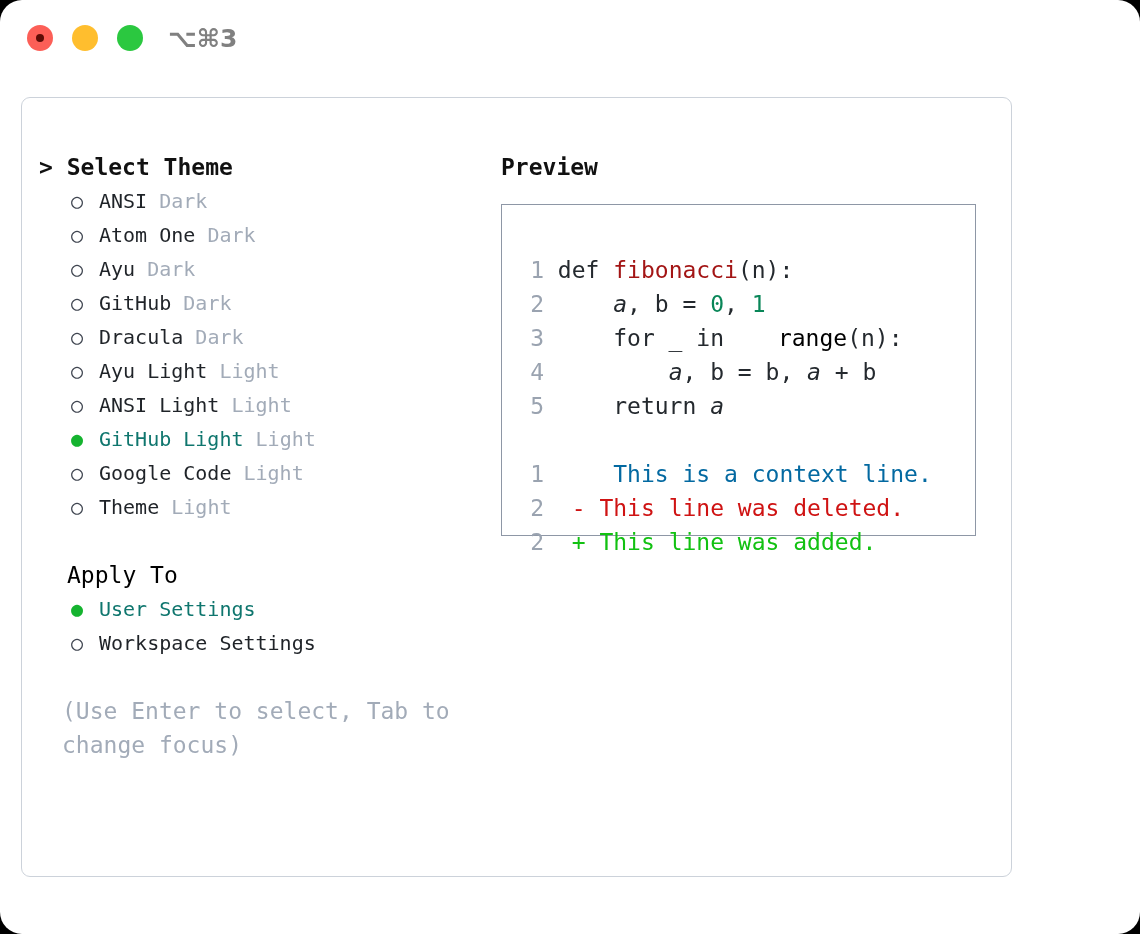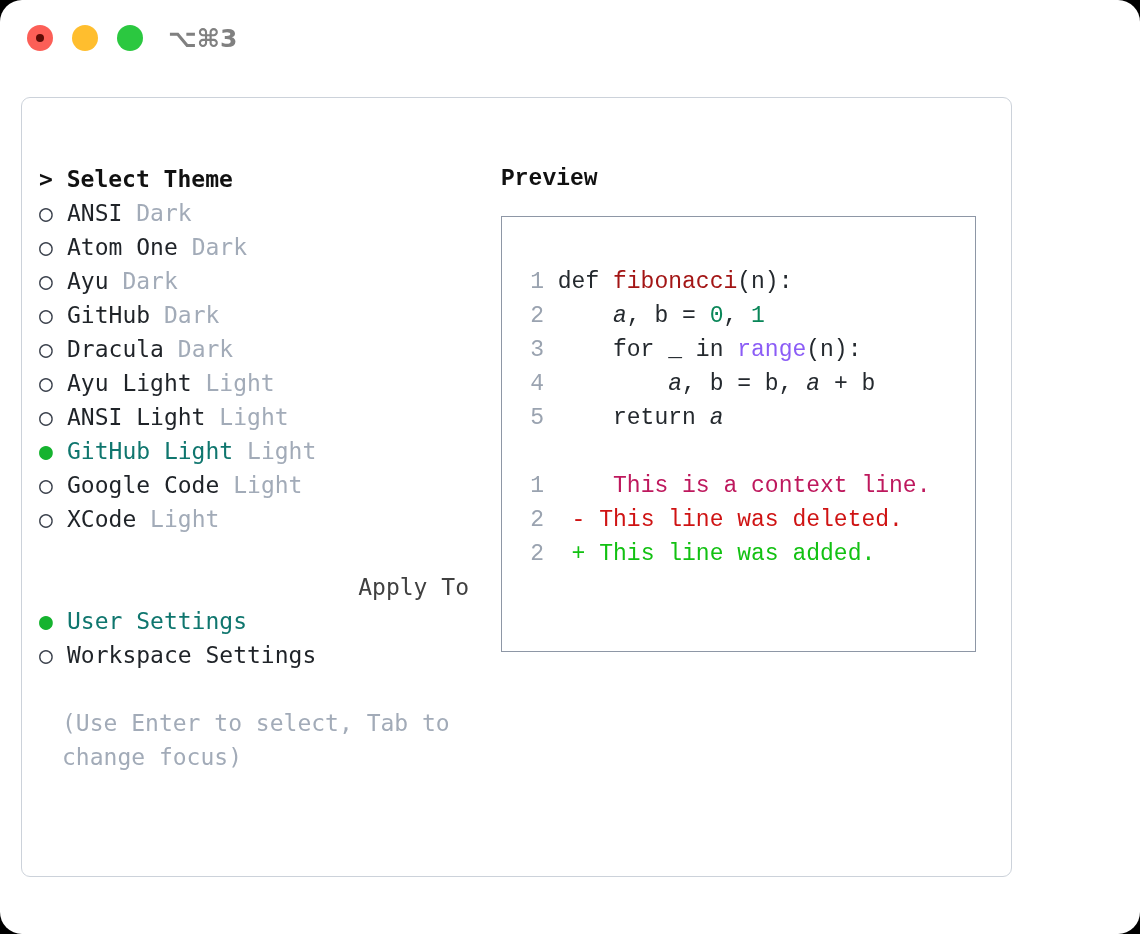--- a/index.html
+++ b/index.html
@@ -78,21 +78,21 @@
     width: 991px;
     height: 780px;
     border: 1px solid #ccd2da;
     border-radius: 9px;
     background: #ffffff;
     box-sizing: border-box;
   }
 
   .cols {
     position: absolute;
-    left: 0; top: 12px;
+    left: 0; top: 0;
     width: 100%; height: 100%;
   }
 
   
   .left-col {
     position: absolute;
     left: 17px;
     top: 52px;
     width: 430px;
   }
@@ -100,32 +100,32 @@
   .list-header {
     font-size: 23px;
     line-height: 34px;
     font-weight: bold;
     color: #111111;
     white-space: pre;
   }
   .section-header {
     font-size: 23px;
     line-height: 34px;
-    color: #404040;
+    color: #000000;
     white-space: pre;
     padding-left: 28px;
-    text-align: right;
   }
 
   .row {
-    font-size: 23px;
+    font-size: 20px;
     line-height: 34px;
     color: #1f2328;
     white-space: pre;
     display: block;
+    margin-left: 32px;
   }
   .bullet {
     display: inline-block;
     width: 28px;
     color: #3f4550;
   }
   .row.selected .bullet { color: #15b32f; }
   .row.selected .row-label { color: #0f766e; }
   .variant {
     color: #a2abb8;
@@ -140,32 +140,31 @@
     width: 410px;
     margin-left: 23px;
   }
 
   
   .right-col {
     position: absolute;
     left: 479px;
     top: 52px;
     width: 490px;
-    font-family: Liberation Mono, monospace;
   }
   .preview-title {
     font-size: 23px;
     line-height: 34px;
     font-weight: bold;
     color: #111111;
   }
   .preview-box {
     margin-top: 20px;
     width: 475px;
-    height: 436px;
+    height: 332px;
     border: 1px solid #8e97a6;
     box-sizing: border-box;
     background: #ffffff;
     position: relative;
   }
   .code {
     position: absolute;
     left: 14px;
     top: 48px;
     font-size: 23px;
@@ -175,24 +174,24 @@
   .cline { display: block; white-space: pre; }
   .lnum {
     display: inline-block;
     width: 28px;
     text-align: right;
     color: #9aa3b0;
   }
   .tok-plain { color: #24292e; }
   .tok-fn    { color: #a31515; }
   .tok-num   { color: #098658; }
-  .tok-kwfn  { color: #8b5cf6; }
+  .tok-kwfn  { color: #000000; margin-left: 40px; }
   .tok-ital  { font-style: italic; }
 
-  .diff-ctx  { color: #be185d; }
+  .diff-ctx  { color: #0369a1; }
   .diff-del  { color: #cf1313; }
   .diff-add  { color: #12c112; }
   .gapline { display: block; height: 34px; }
 </style>
 </head>
 <body>
 
 <div class="window">
 
   <div class="titlebar">
@@ -213,21 +212,21 @@
         <div id="theme-list">
             <div class="row"><span class="bullet">○</span><span class="row-label">ANSI</span><span> </span><span class="variant">Dark</span></div>
             <div class="row"><span class="bullet">○</span><span class="row-label">Atom One</span><span> </span><span class="variant">Dark</span></div>
             <div class="row"><span class="bullet">○</span><span class="row-label">Ayu</span><span> </span><span class="variant">Dark</span></div>
             <div class="row"><span class="bullet">○</span><span class="row-label">GitHub</span><span> </span><span class="variant">Dark</span></div>
             <div class="row"><span class="bullet">○</span><span class="row-label">Dracula</span><span> </span><span class="variant">Dark</span></div>
             <div class="row"><span class="bullet">○</span><span class="row-label">Ayu Light</span><span> </span><span class="variant">Light</span></div>
             <div class="row"><span class="bullet">○</span><span class="row-label">ANSI Light</span><span> </span><span class="variant">Light</span></div>
             <div class="row selected"><span class="bullet">●</span><span class="row-label">GitHub Light</span><span> </span><span class="variant">Light</span></div>
             <div class="row"><span class="bullet">○</span><span class="row-label">Google Code</span><span> </span><span class="variant">Light</span></div>
-            <div class="row"><span class="bullet">○</span><span class="row-label">XCode</span><span> </span><span class="variant">Light</span></div>
+            <div class="row"><span class="bullet">○</span><span class="row-label">Theme</span><span> </span><span class="variant">Light</span></div>
           </div>
 
         <div class="spacer-sm"></div>
 
         <div class="section-header">Apply To</div>
 
         <div id="apply-list">
             <div class="row selected"><span class="bullet">●</span><span class="row-label">User Settings</span></div>
             <div class="row"><span class="bullet">○</span><span class="row-label">Workspace Settings</span></div>
           </div>

